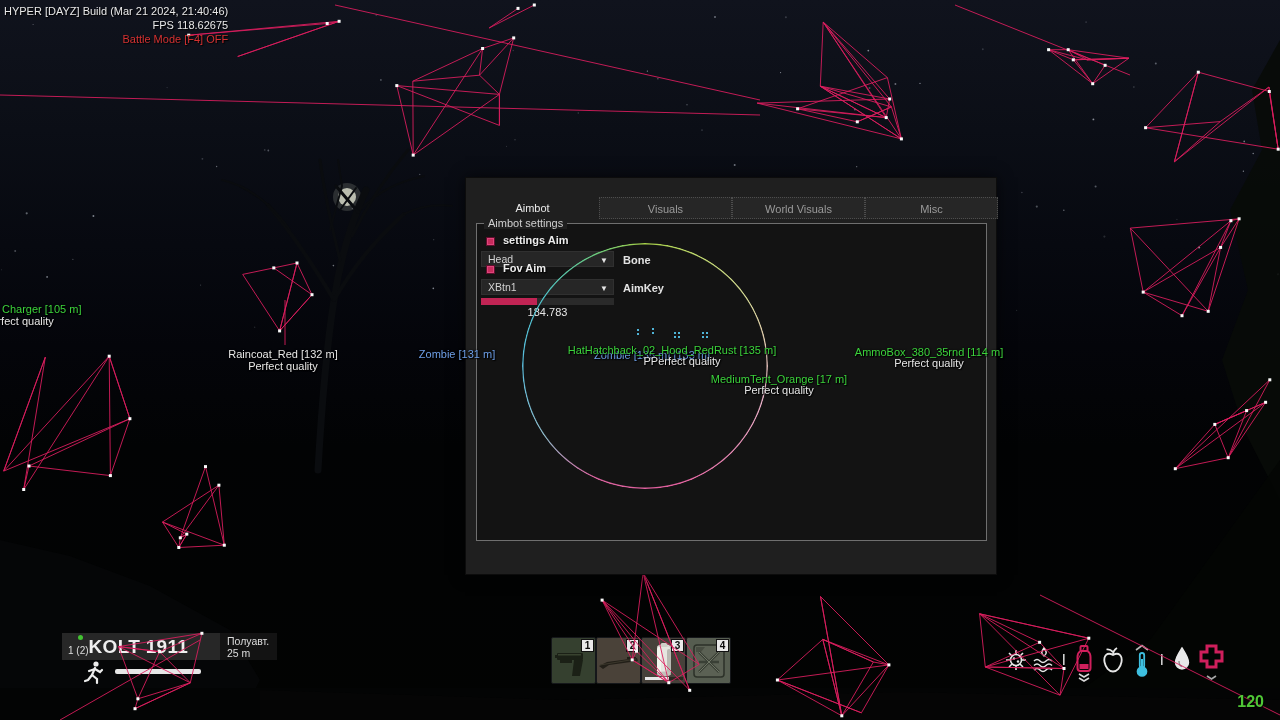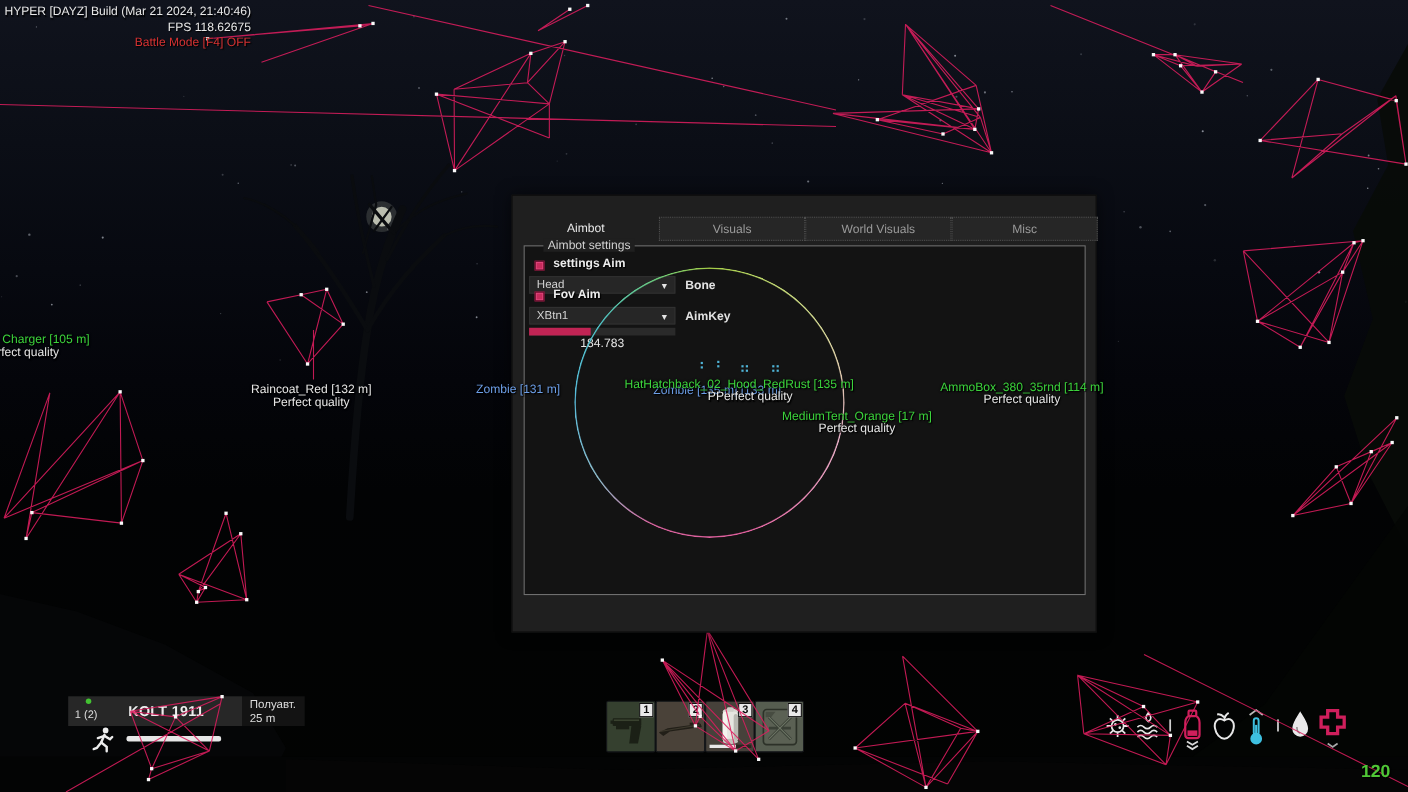--- a/index.html
+++ b/index.html
@@ -23,21 +23,21 @@
   .menu { position:absolute; left:465px; top:177px; width:532px; height:398px; z-index:10;
     background:#1f1f1f; border:1px solid #0c0c0c; box-shadow:0 0 14px rgba(0,0,0,.6); }
   .menu-title { text-align:center; color:#bdbdbd; font-size:11px; padding-top:4px; height:19px; }
   .tabs { position:absolute; left:0; top:19px; width:532px; height:23px; display:flex; }
   .tab { flex:0 0 133px; height:22px; line-height:22px; text-align:center; font-size:11px; color:#9a9a9a; cursor:default; }
   .tab.boxed { background:#262626; border:1px dotted #4d4d4d; }
   .tab.active { color:#e9e9e9; font-weight:normal; }
   .groupbox { position:absolute; left:10px; top:45px; width:511px; height:318px;
     background:#131313; border:1px solid #6f6f6f; }
   .group-label { position:absolute; left:7px; top:-7px; background:#1f1f1f; padding:0 4px;
-    color:#cfcfcf; font-size:11px;margin-left:10px; }
+    color:#cfcfcf; font-size:11px; }
 
   .chk { position:absolute; width:9px; height:9px; background:#c72c5c; border:1px solid #5e0f2c;
     box-shadow:inset 0 0 0 1px #e0447c; cursor:pointer; }
   .chk-label { position:absolute; color:#ededed; font-size:11px; font-weight:bold; text-shadow:1px 1px 1px #000; }
   .dd { position:absolute; width:133px; height:16px; background:#262626; border:1px solid #303030;
     color:#d2d2d2; font-size:10.5px; line-height:14px; padding-left:6px; cursor:pointer; }
   .dd .arrow { position:absolute; right:5px; top:2px; font-size:8px; color:#e4e4e4; }
   .dd-side { position:absolute; color:#e2e2e2; font-size:11px; font-weight:bold; }
   .slider { position:absolute; left:4px; top:74px; width:133px; height:7px; background:#2a2a2a; cursor:pointer; }
   .slider-fill { height:100%; background:#c12454; }
@@ -59,21 +59,21 @@
   .esp-white { color:#e6e6e6; }
   .esp-blue  { color:#6d9fe8; }
   .dotpair { position:absolute; z-index:12; pointer-events:none; }
   .dotpair i { position:absolute; width:2px; height:2px; background:#4fb3d6; display:block; }
 
   
   .weapon-hud { position:absolute; left:62px; top:633px; width:215px; height:27px; z-index:3; display:flex; }
   .wh-left { flex:1; background:rgba(44,44,44,.88); display:flex; align-items:center; position:relative; }
   .wh-right { width:57px; background:rgba(22,22,22,.88); padding:2px 0 0 7px; }
   .wh-ammo { color:#dedede; font-size:10px; margin-left:6px; margin-top:8px; }
-  .wh-name { color:#efefef; font-size:13px; font-weight:bold; margin-left:28px; letter-spacing:.3px; }
+  .wh-name { color:#efefef; font-size:19px; font-weight:bold; margin-left:0; letter-spacing:.3px; }
   .wh-mode,.wh-zero { color:#dcdcdc; font-size:10.5px; line-height:12px; }
   .ammo-dot { position:absolute; left:16px; top:2px; width:5px; height:5px; border-radius:50%; background:#43c232; }
   .stamina { position:absolute; left:115px; top:669px; width:86px; height:5px; background:#e6e6e6; border-radius:2px; z-index:3; }
   .runner { position:absolute; left:84px; top:660px; z-index:3; }
 
   
   .hotbar { position:absolute; left:551px; top:637px; display:flex; z-index:3; }
   .slot { width:45px; height:47px; border:1px solid #15171a; position:relative; border-radius:2px; }
   .slot .badge { position:absolute; right:1px; top:1px; width:13px; height:13px; background:#e9e9e9;
     border:1px solid #111; color:#0a0a0a; font-size:10px; font-weight:bold; text-align:center; line-height:12px; }
@@ -306,21 +306,21 @@
   </div>
 
   <div class="fov-ring"></div>
 
   <div class="esp esp-green" style="left:2px;top:304px;">Charger [105 m]</div>
   <div class="esp esp-white" style="left:-16px;top:316px;">Perfect quality</div>
 
   <div class="esp esp-white center" style="left:283px;top:349px;">Raincoat_Red [132 m]</div>
   <div class="esp esp-white center" style="left:283px;top:361px;">Perfect quality</div>
 
-  <div class="esp esp-blue center" style="left:471px;top:349px;">Zombie [131 m]</div>
+  <div class="esp esp-blue center" style="left:457px;top:349px;">Zombie [131 m]</div>
 
   <div class="esp esp-blue center" style="left:652px;top:350px;">Zombie [135 m] [133 m]</div>
   <div class="esp esp-green center" style="left:672px;top:345px;">HatHatchback_02_Hood_RedRust [135 m]</div>
   <div class="esp esp-white center" style="left:682px;top:356px;">PPerfect quality</div>
 
   <div class="esp esp-green center" style="left:779px;top:374px;">MediumTent_Orange [17 m]</div>
   <div class="esp esp-white center" style="left:779px;top:385px;">Perfect quality</div>
 
   <div class="esp esp-green center" style="left:929px;top:347px;">AmmoBox_380_35rnd [114 m]</div>
   <div class="esp esp-white center" style="left:929px;top:358px;">Perfect quality</div>

